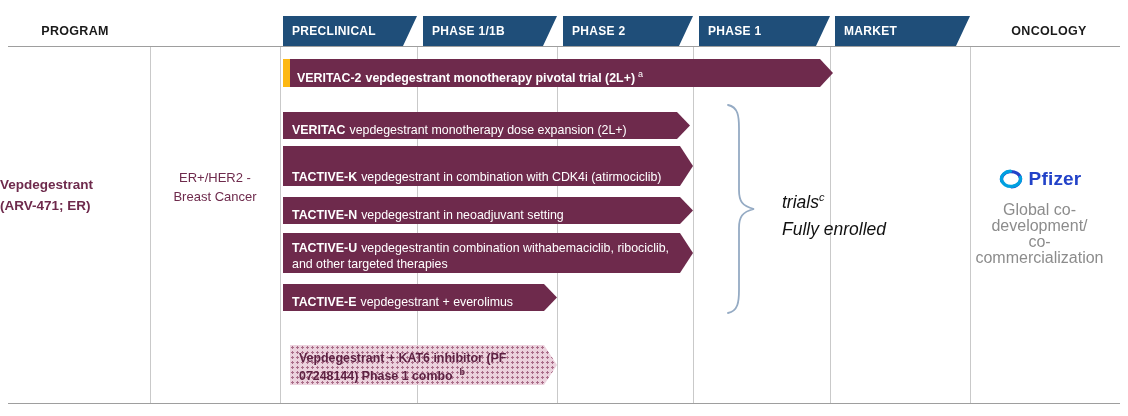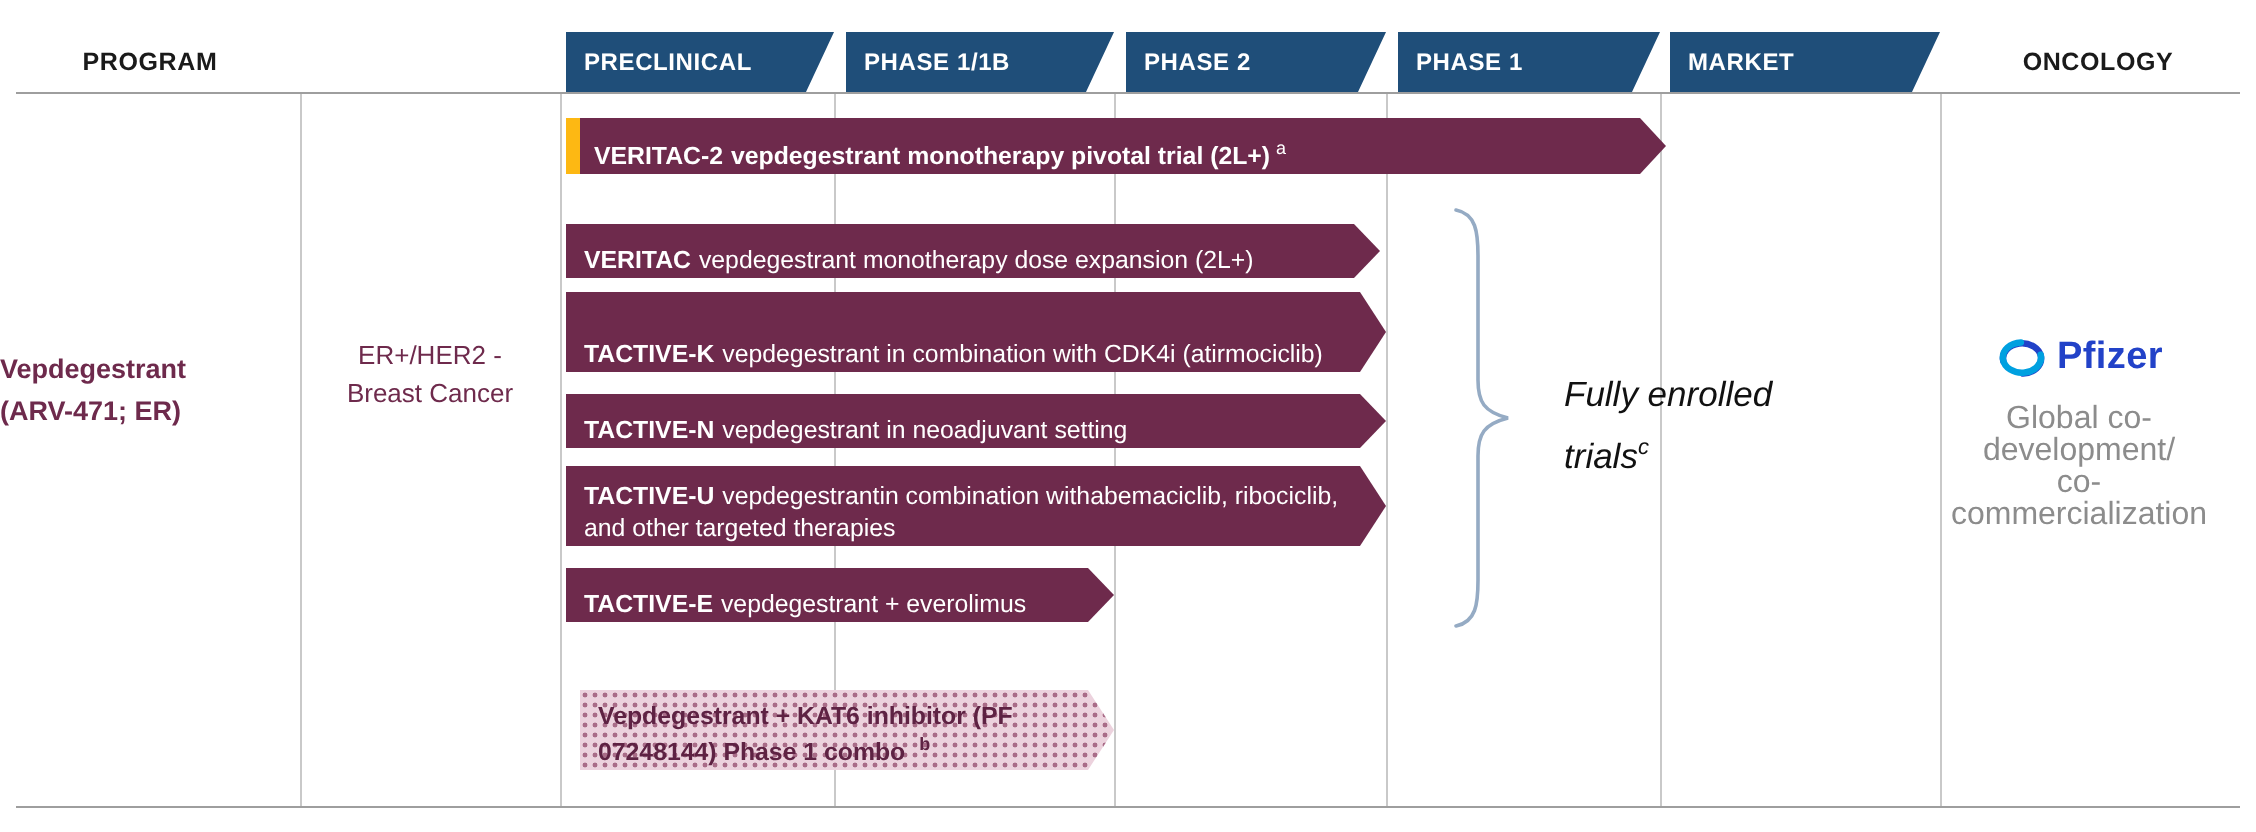--- a/index.html
+++ b/index.html
@@ -115,22 +115,22 @@
 
   <div class="bar dotted" style="top:333px;left:290px;width:267px;height:40px">
     <span class="bar-text"><b>Vepdegestrant + KAT6 inhibitor (PF 07248144) Phase 1 combo</b><sup>b</sup></span>
   </div>
 
   <svg class="brace" width="34" height="214" viewBox="0 0 34 214">
     <path d="M2 3 C12 5 13 14 13 26 L13 88 C13 99 16 104 28 107 C16 110 13 115 13 126 L13 188 C13 200 12 209 2 211" fill="none" stroke="#95ABC4" stroke-width="1.8" stroke-linecap="round"></path>
   </svg>
 
   <div class="note">
+    <div><span>trials</span><sup>c</sup></div>
     <div>Fully enrolled</div>
-    <div><span>trials</span><sup>c</sup></div>
   </div>
 
   <div class="partner-block">
     <div class="pfizer-row">
       <svg width="26" height="26" viewBox="0 0 24 24">
         <path d="M3.4 13.6 A8.8 7 0 1 1 12.5 19.2" fill="none" stroke="#2242C8" stroke-width="3" stroke-linecap="round"></path>
         <path d="M20.6 10.4 A8.8 7 0 1 1 11.5 4.8" fill="none" stroke="#00A0E0" stroke-width="3" stroke-linecap="round"></path>
       </svg>
       <span class="pfizer-word">Pfizer</span>
     </div>

